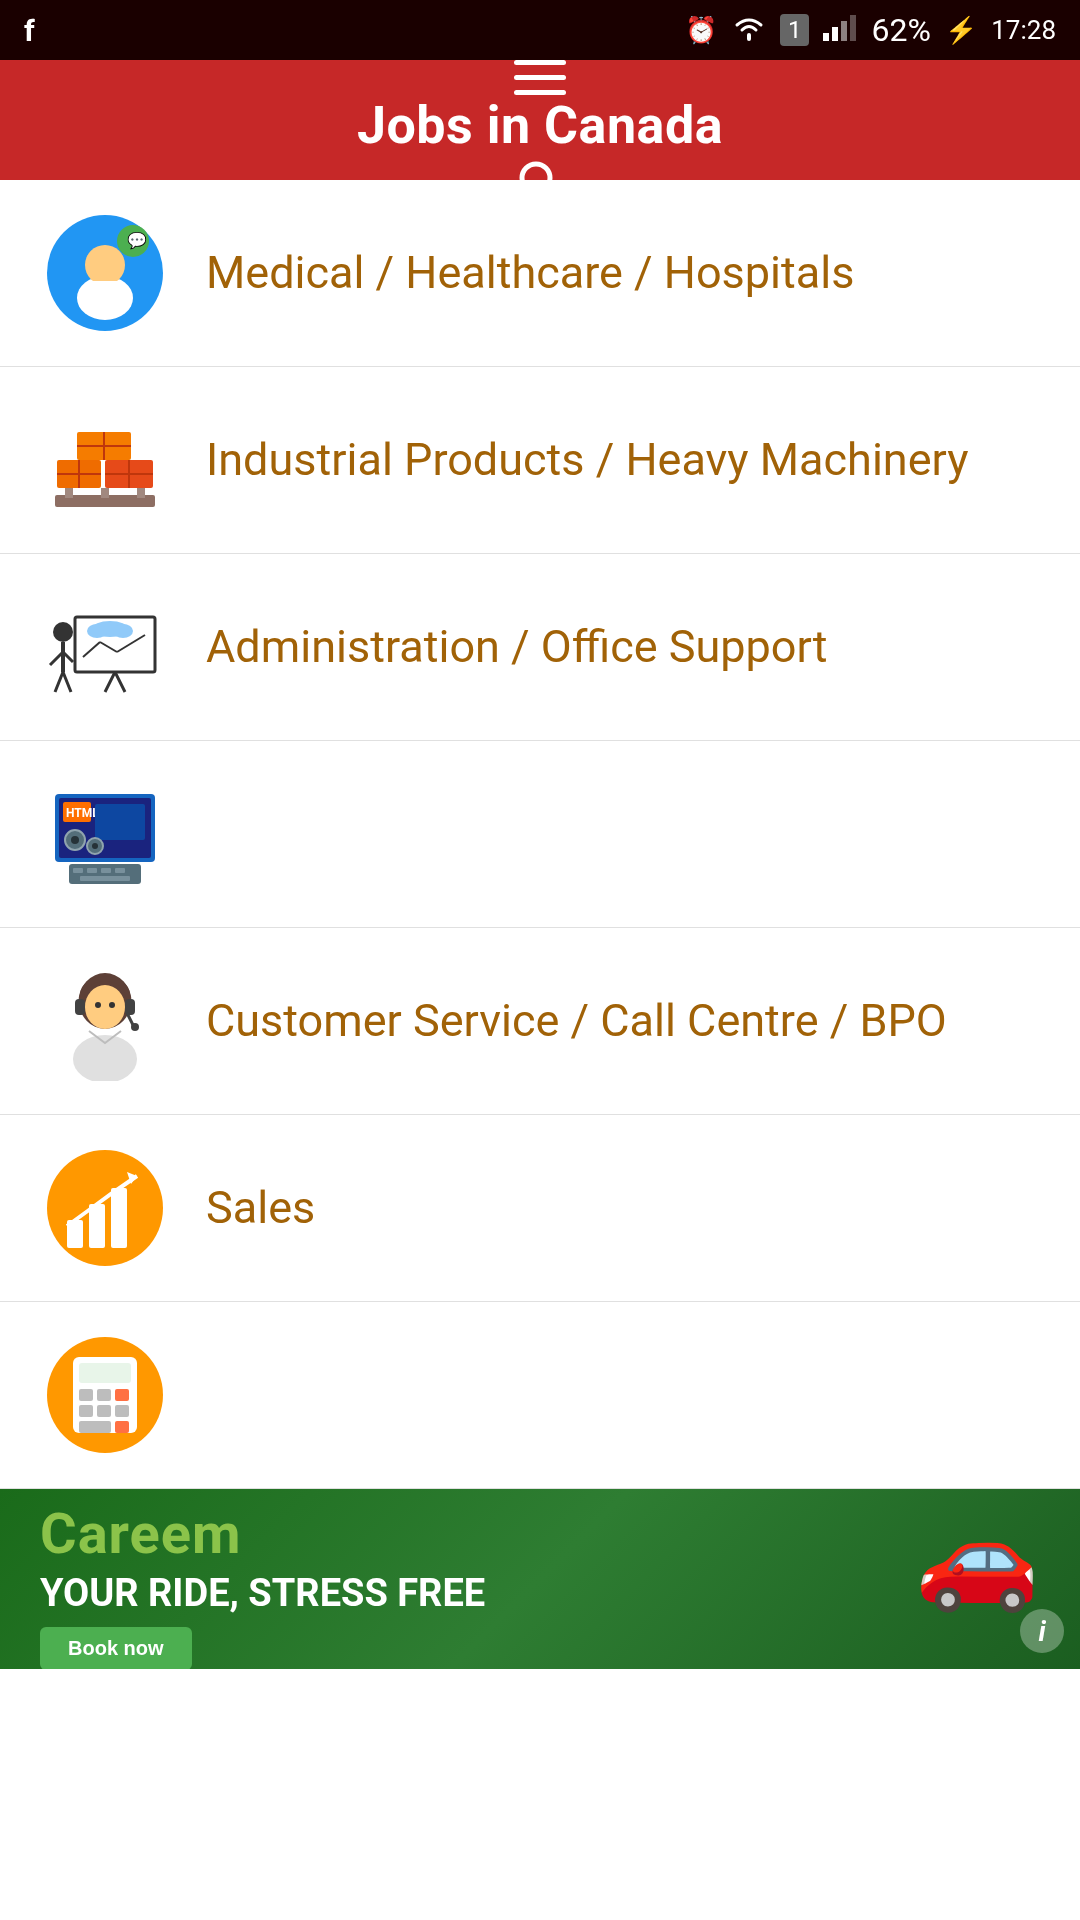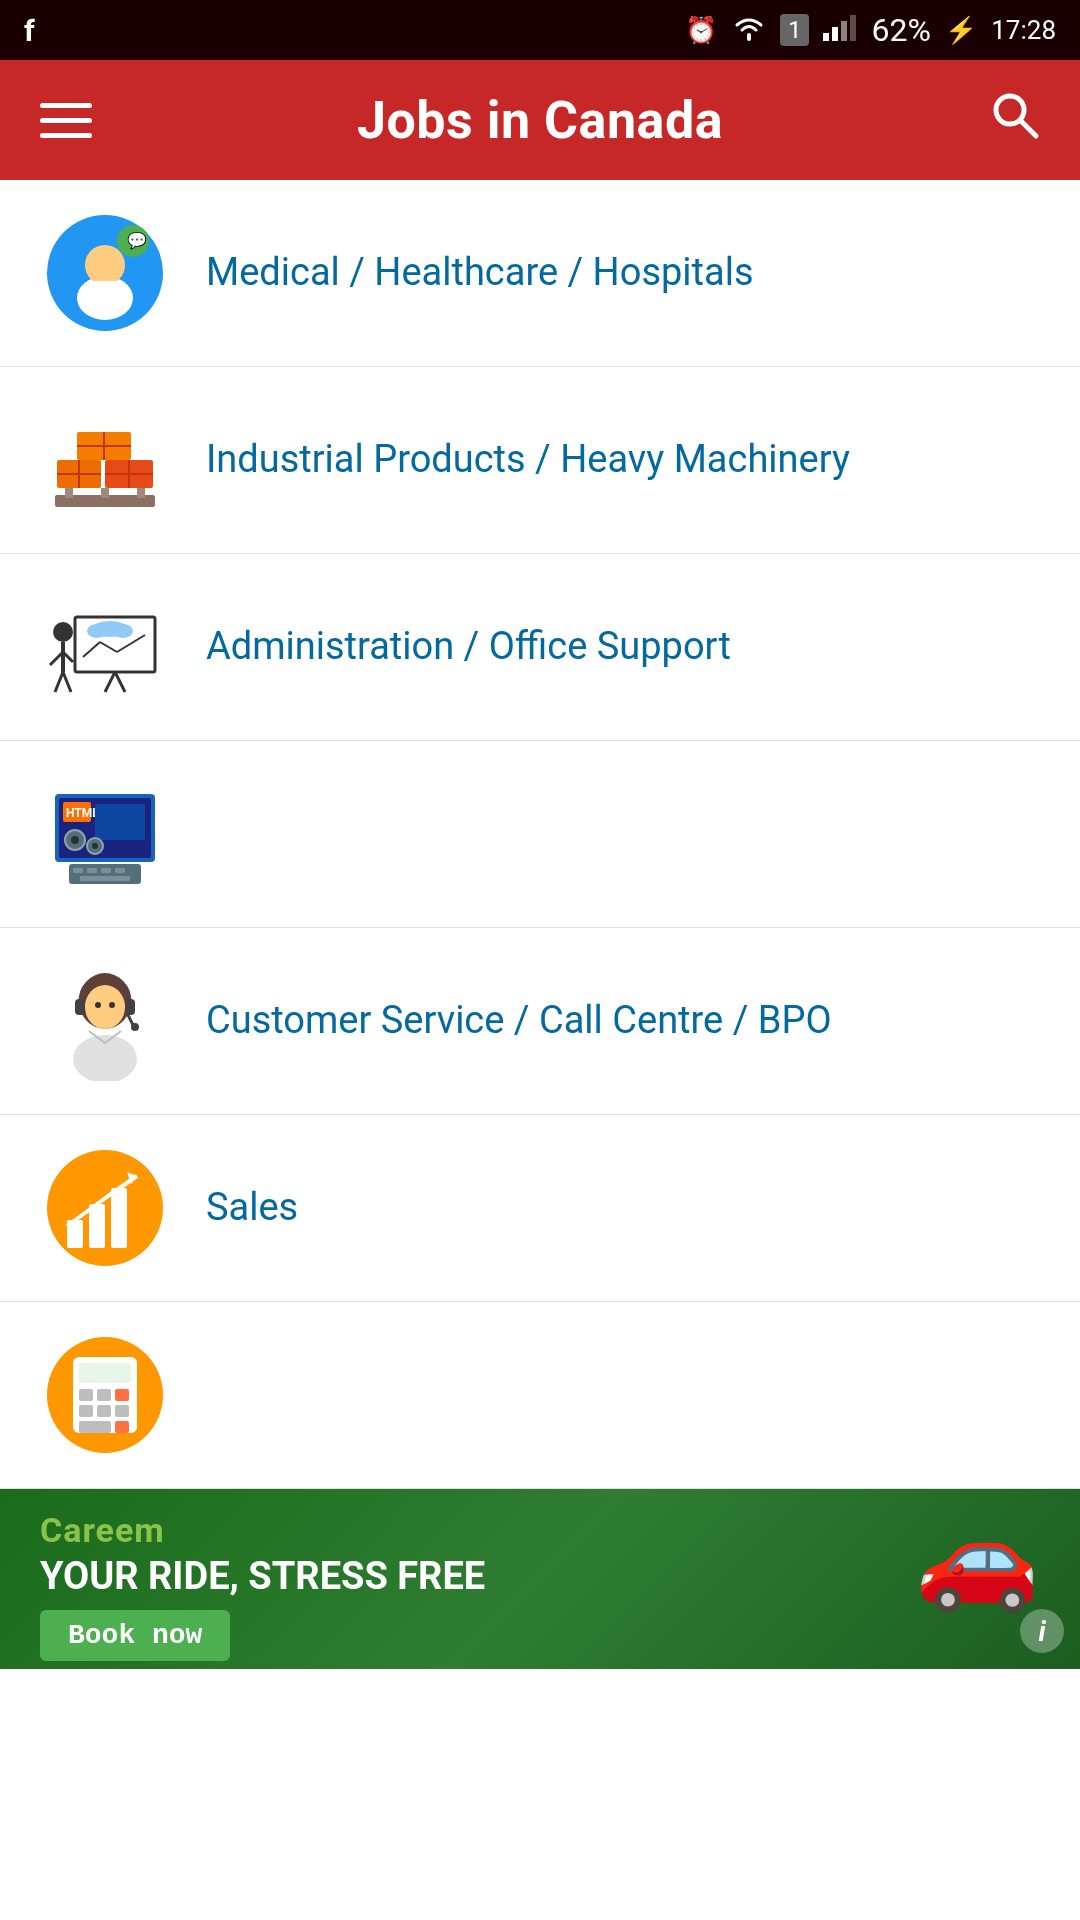--- a/index.html
+++ b/index.html
@@ -38,20 +38,21 @@
 
     
     .header {
       width: 100%;
       height: 120px;
       background: #c62828;
       display: flex;
       align-items: center;
       justify-content: space-between;
       padding: 0 40px;
+      flex-direction: column;
     }
     .header-title {
       color: #fff;
       font-size: 52px;
       font-weight: bold;
       letter-spacing: 0.5px;
     }
     .header-icon {
       color: #fff;
       font-size: 52px;
@@ -89,65 +90,64 @@
       width: 130px;
       height: 130px;
       margin-right: 36px;
       flex-shrink: 0;
       display: flex;
       align-items: center;
       justify-content: center;
     }
 
     .category-label {
-      font-size: 38px;
-      color: #0369a1;
+      font-size: 45px;
+      color: #a16207;
       line-height: 1.3;
       font-weight: 400;
     }
 
     
     .ad-banner {
       width: 100%;
       height: 180px;
       background: linear-gradient(135deg, #1a6b1a 0%, #2e7d32 50%, #1b5e20 100%);
       display: flex;
       align-items: center;
       padding: 20px 40px;
       position: relative;
       overflow: hidden;
     }
     .ad-content {
       color: #fff;
     }
     .ad-brand {
-      font-size: 34px;
+      font-size: 56px;
       font-weight: bold;
       color: #8bc34a;
       letter-spacing: 1px;
       margin-top: 12px;
     }
     .ad-tagline {
       font-size: 38px;
       font-weight: bold;
       color: #fff;
       margin-top: 4px;
       text-align: right;
     }
     .ad-book-btn {
       margin-top: 12px;
       background: #4caf50;
       color: #fff;
       border: none;
       padding: 10px 28px;
       border-radius: 6px;
-      font-size: 28px;
+      font-size: 20px;
       font-weight: bold;
       cursor: pointer;
-      font-family: Liberation Mono, monospace;
     }
     .ad-illustration {
       position: absolute;
       right: 40px;
       top: 10px;
       font-size: 100px;
     }
     .ad-info {
       position: absolute;
       right: 16px;

